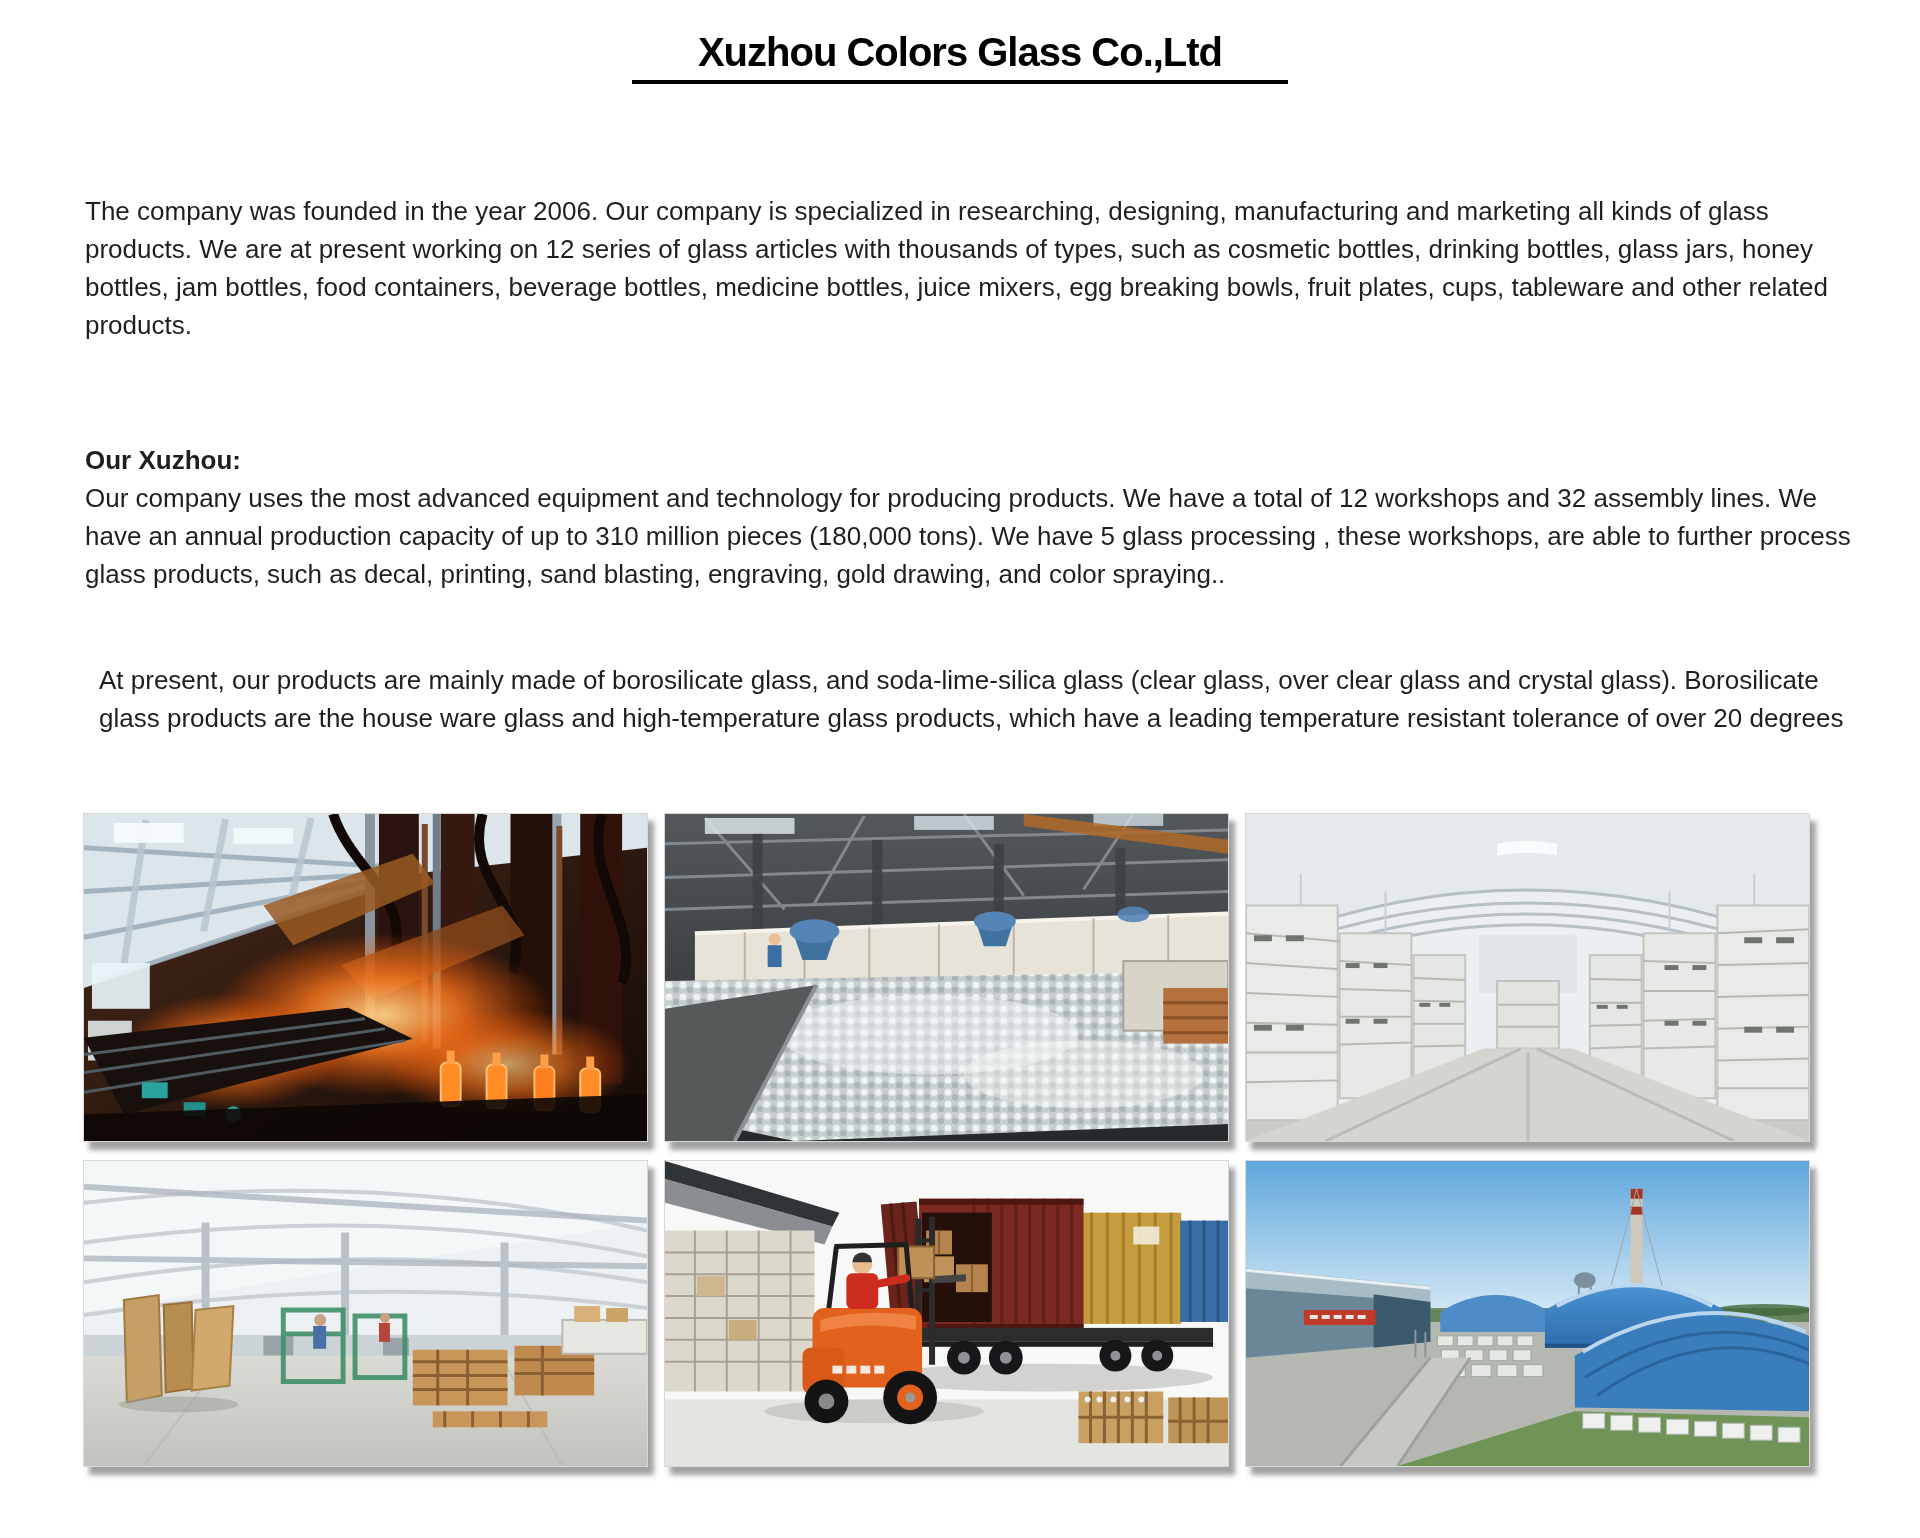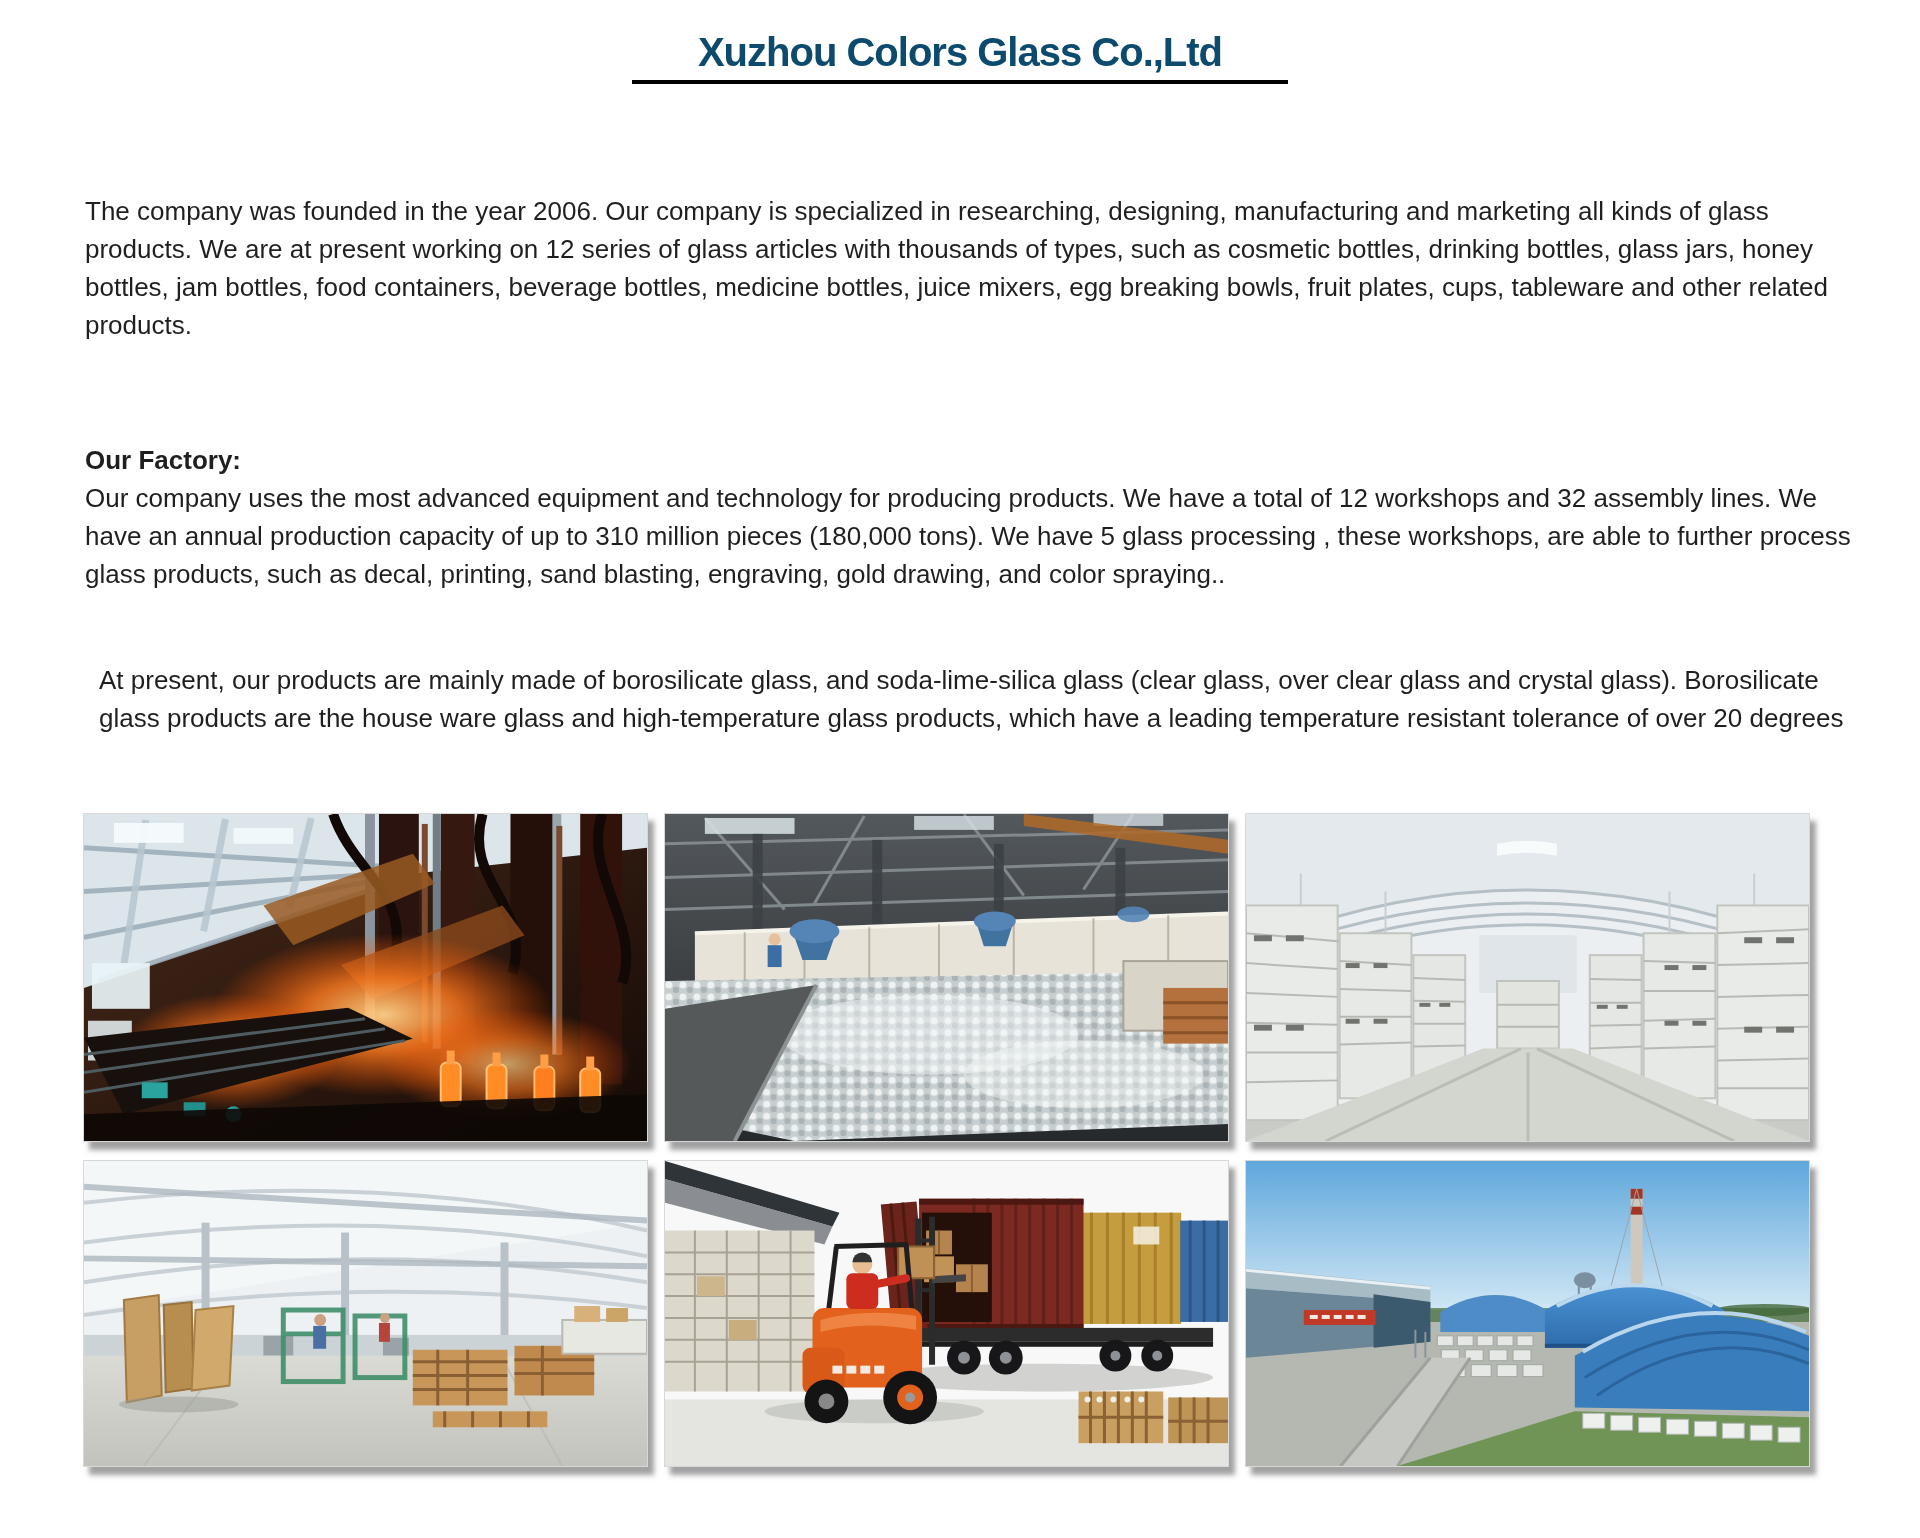--- a/index.html
+++ b/index.html
@@ -2,21 +2,21 @@
 <html><head>
 <meta charset="utf-8">
 <style>
   html,body{margin:0;padding:0;background:#ffffff;}
   .page{
     position:relative;width:1920px;height:1538px;background:#ffffff;
     font-family:"Liberation Sans","DejaVu Sans",sans-serif;color:#1f1f1f;overflow:hidden;
   }
   .title-wrap{position:absolute;top:30px;left:0;width:1920px;text-align:center;}
   .title{
-    display:inline-block;font-size:40px;font-weight:bold;letter-spacing:-1px;color:#0c4a6e;
+    display:inline-block;font-size:40px;font-weight:bold;letter-spacing:-1px;color:#000000;
     padding:0 66px 5px 66px;border-bottom:4px solid #000;white-space:nowrap;
   }
   .textcol{position:absolute;left:85px;width:1785px;font-size:26px;line-height:38px;}
   .para{position:absolute;left:0;width:100%;}
   .bold{font-weight:bold;}
   .photo{
     position:absolute;background:#fff;border:1px solid #d8d8d8;box-sizing:border-box;
     box-shadow:6px 8px 5px rgba(70,70,70,0.5);
   }
   .photo svg{display:block;width:100%;height:100%;}
@@ -32,21 +32,21 @@
 <div class="page">
 
   <div class="title-wrap">
     <span class="title">Xuzhou Colors Glass Co.,Ltd</span>
   </div>
 
   <div class="textcol">
     <p class="para" style="top:192px;margin:0;">The company was founded in the year 2006. Our company is specialized in researching, designing, manufacturing and marketing all kinds of glass products. We are at present working on 12 series of glass articles with thousands of types, such as cosmetic bottles, drinking bottles, glass jars, honey bottles, jam bottles, food containers, beverage bottles, medicine bottles, juice mixers, egg breaking bowls, fruit plates, cups, tableware and other related products.</p>
 
     <div class="para" style="top:441px;">
-      <div class="bold">Our Factory:</div>
+      <div class="bold">Our Xuzhou:</div>
       <div>Our company uses the most advanced equipment and technology for producing products. We have a total of 12 workshops and 32 assembly lines. We have an annual production capacity of up to 310 million pieces (180,000 tons). We have 5 glass processing , these workshops, are able to further process glass products, such as decal, printing, sand blasting, engraving, gold drawing, and color spraying..</div>
     </div>
 
     <p class="para" style="top:647px;margin:14px;">At present, our products are mainly made of borosilicate glass, and soda-lime-silica glass (clear glass, over clear glass and crystal glass). Borosilicate glass products are the house ware glass and high-temperature glass products, which have a leading temperature resistant tolerance of over 20 degrees</p>
   </div>
 
   <figure class="photo r1 c1" style="margin:0" aria-label="Glass bottle forming machines with red-hot glowing bottles on the production line">
     <svg viewBox="0 0 565 329" preserveAspectRatio="none">
       <defs>
         <linearGradient id="p1bg" x1="0" y1="0" x2="1" y2="1">

